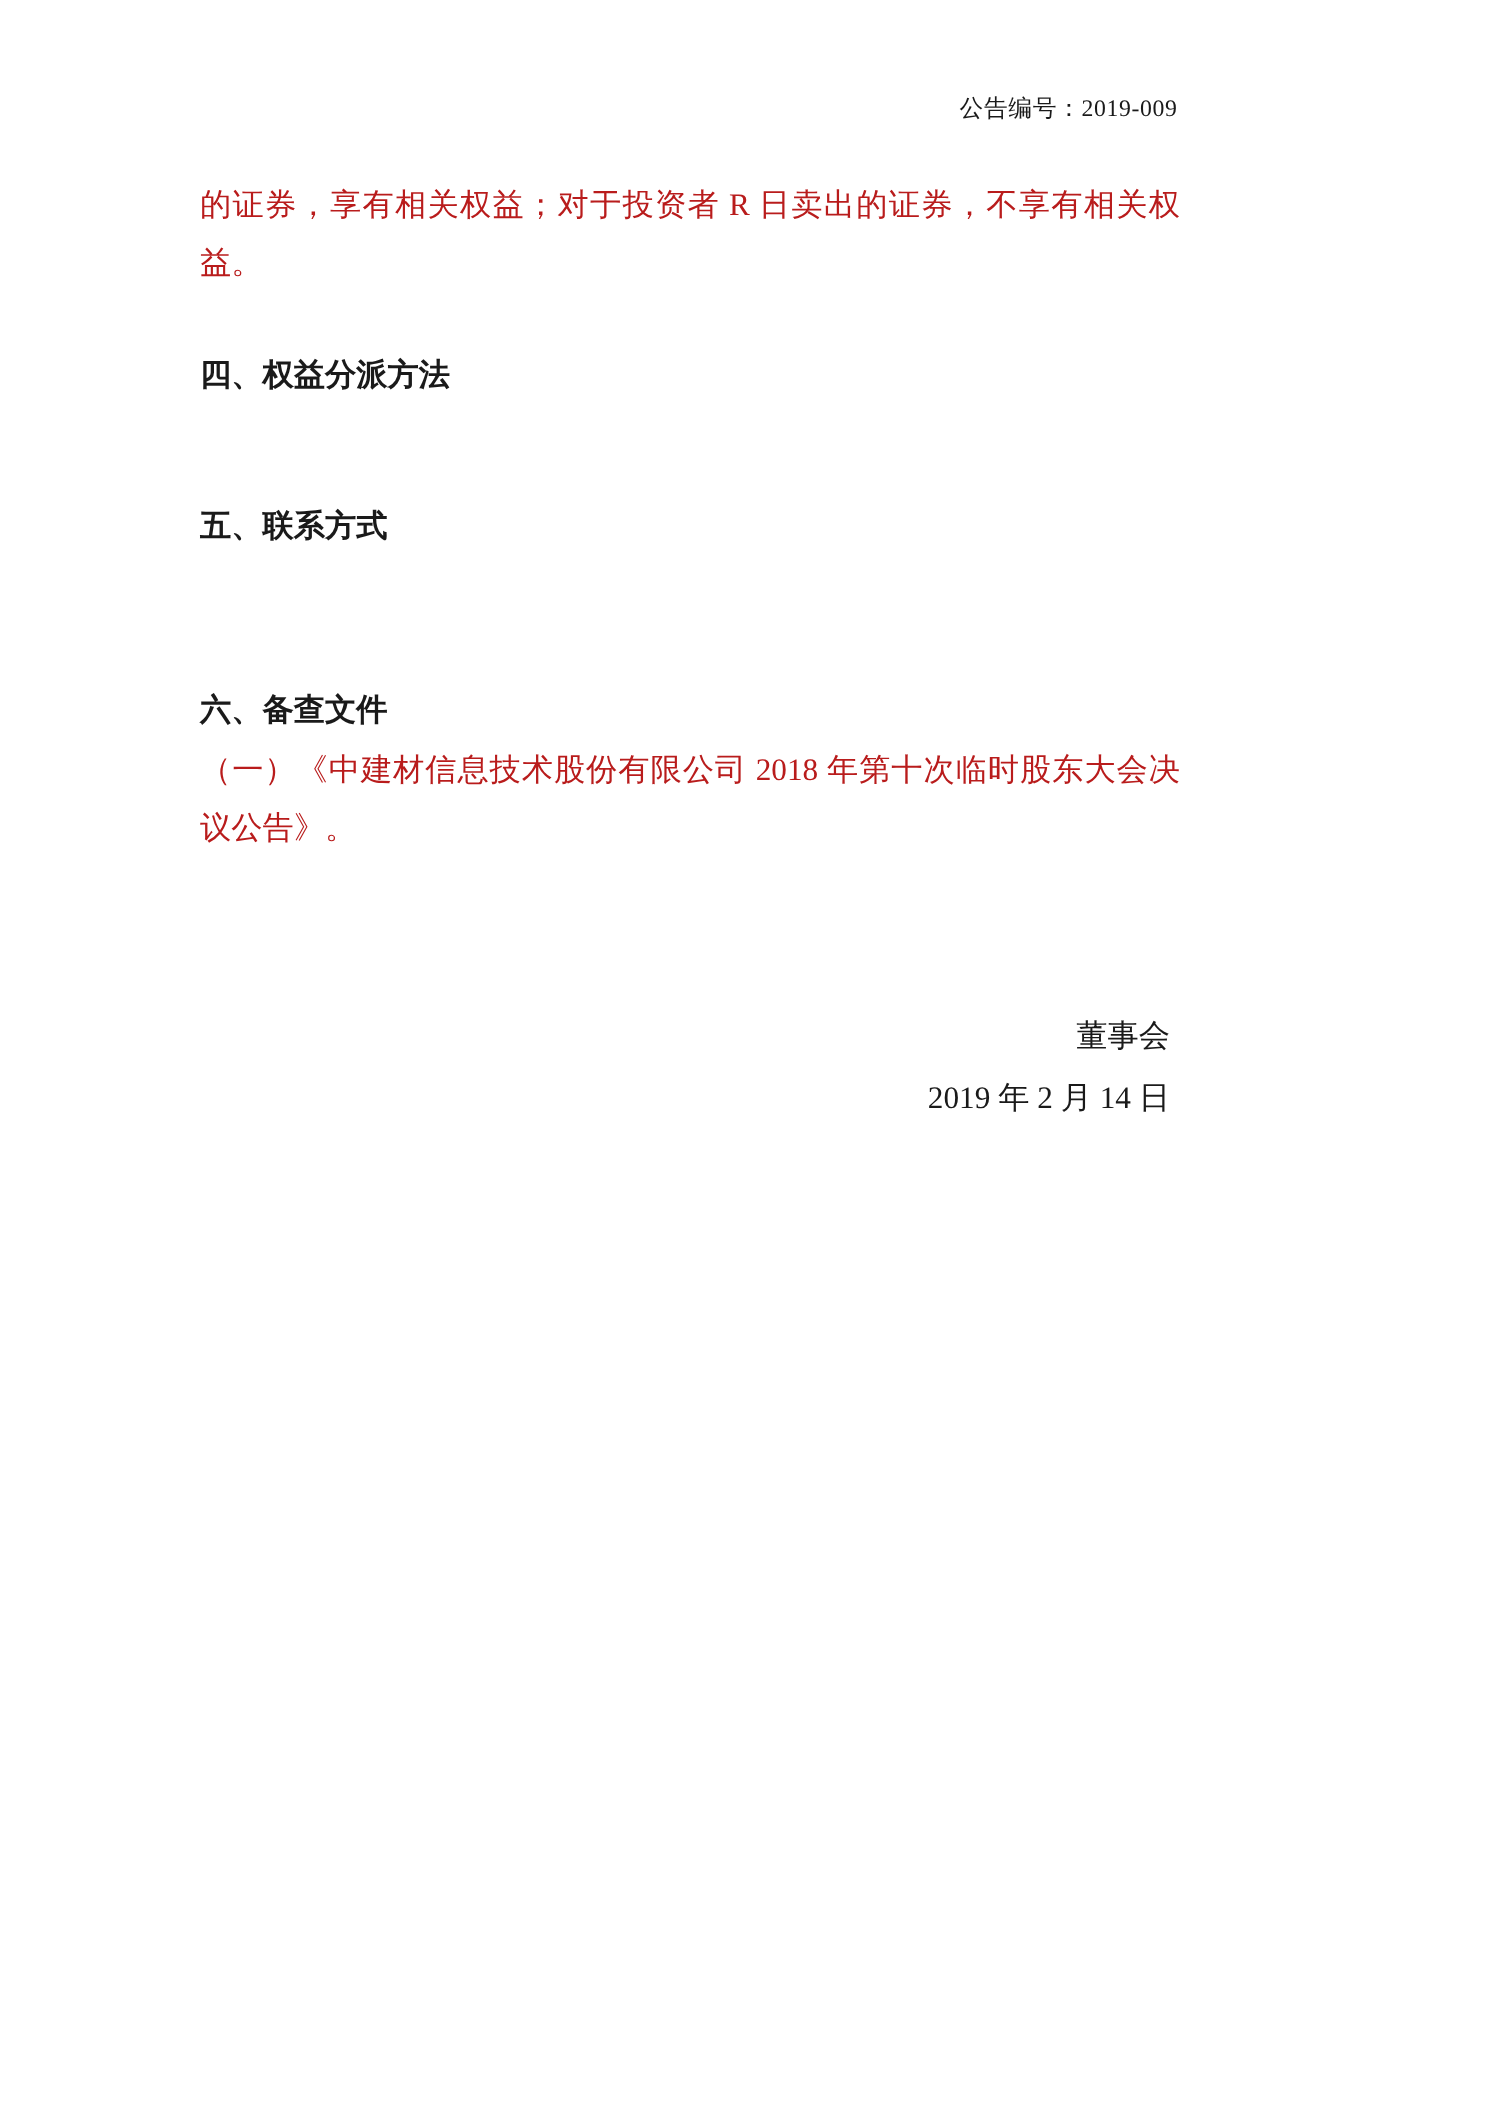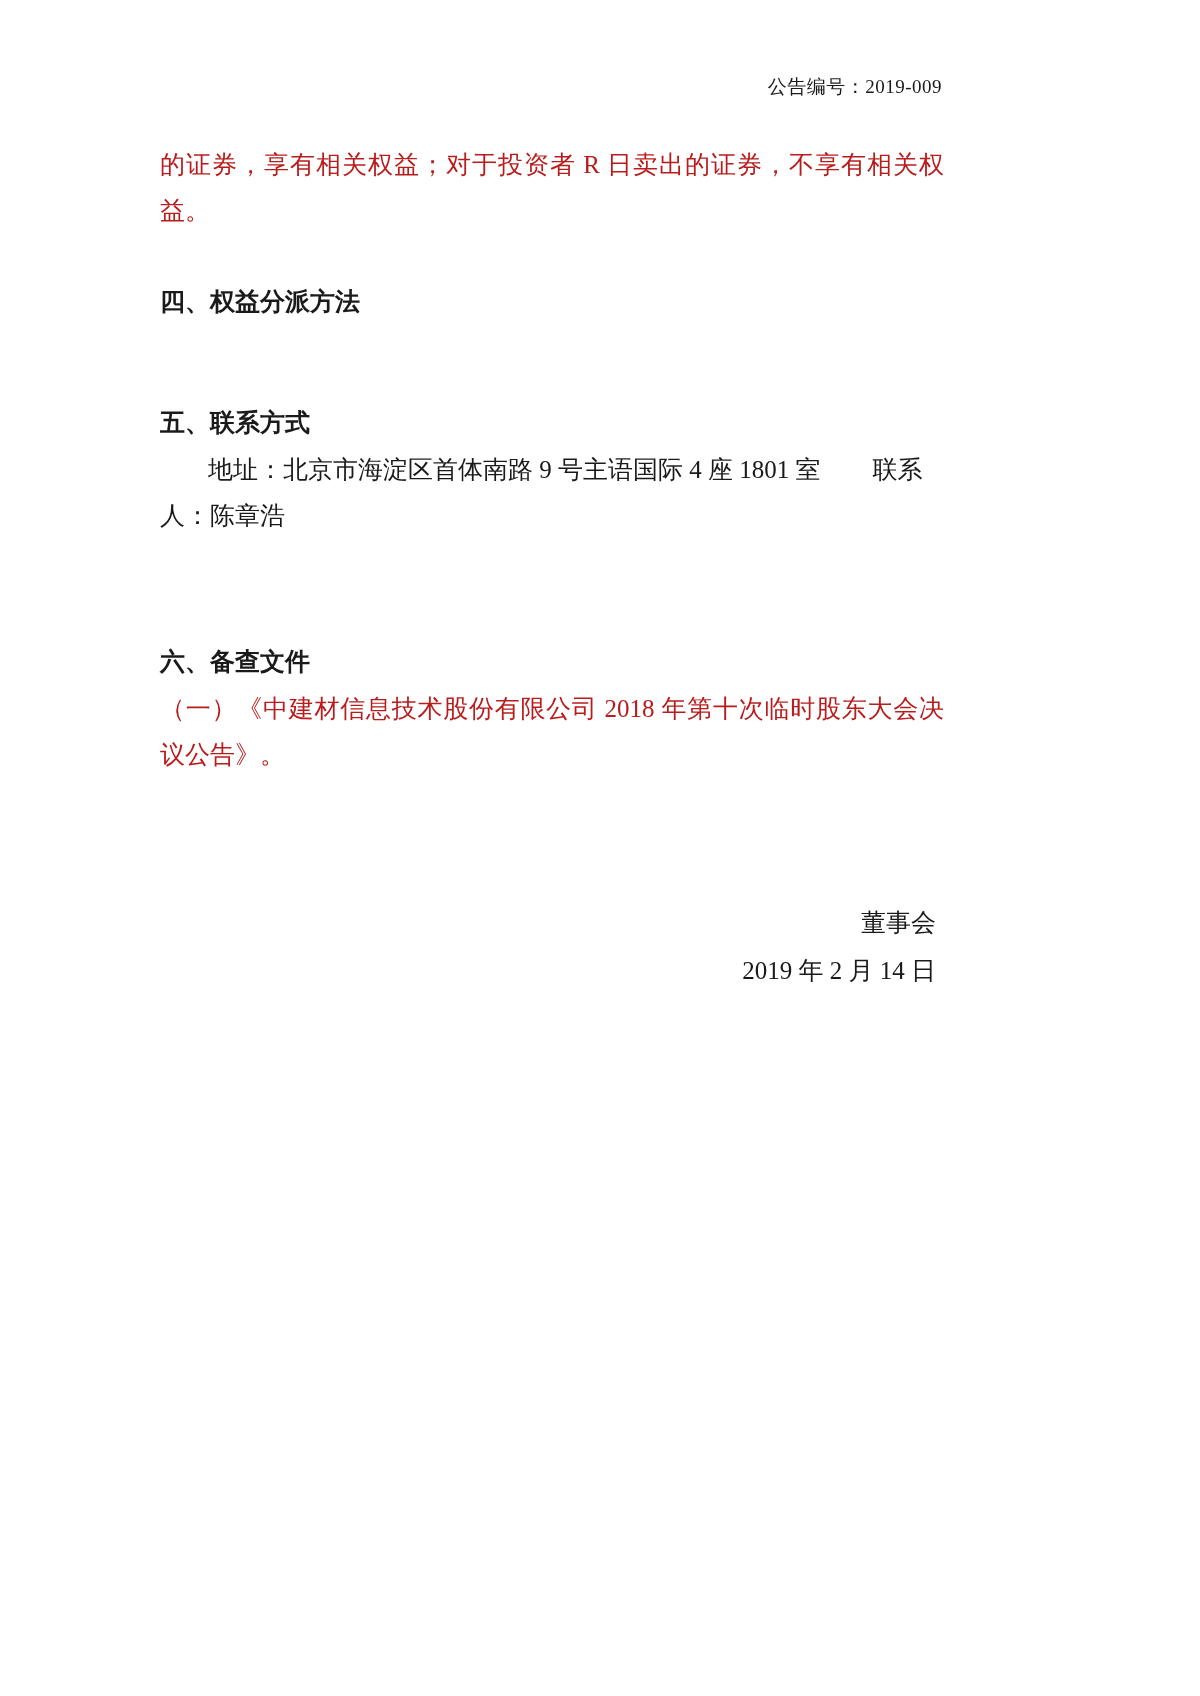--- a/index.html
+++ b/index.html
@@ -40,20 +40,21 @@
   }
   .para.continued {
     margin-bottom: 44px;
   }
   .section-title {
     font-size: 25px;
     font-weight: bold;
     line-height: 1.8;
     margin-top: 34px;
     margin-bottom: 2px;
+    font-family: Liberation Mono, monospace;
   }
   .body-indent {
     text-indent: 0;
   }
   .contact-wrap {
     font-size: 25px;
     line-height: 1.85;
   }
   .contact-wrap .indent {
     padding-left: 48px;
@@ -87,23 +88,20 @@
   <div class="header-note">公告编号：2019-009</div>
 
   <div class="para continued">的证券，享有相关权益；对于投资者 R 日卖出的证券，不享有相关权益。</div>
 
   <div class="section-title">四、权益分派方法</div>
 
   <div class="gap-lg"></div>
 
   <div class="section-title">五、联系方式</div>
 
-  <div class="contact-wrap">
-    <span class="indent">地址：北京市海淀区首体南路 9 号主语国际 4 座 1801 室</span><span class="sp"></span><span>联系人：陈章浩</span>
-  </div>
 
   <div class="gap-md"></div>
 
 
   <div class="gap-lg"></div>
 
   <div class="section-title">六、备查文件</div>
   <div class="para">（一）《中建材信息技术股份有限公司 2018 年第十次临时股东大会决议公告》。</div>
 
   <div class="signature">

